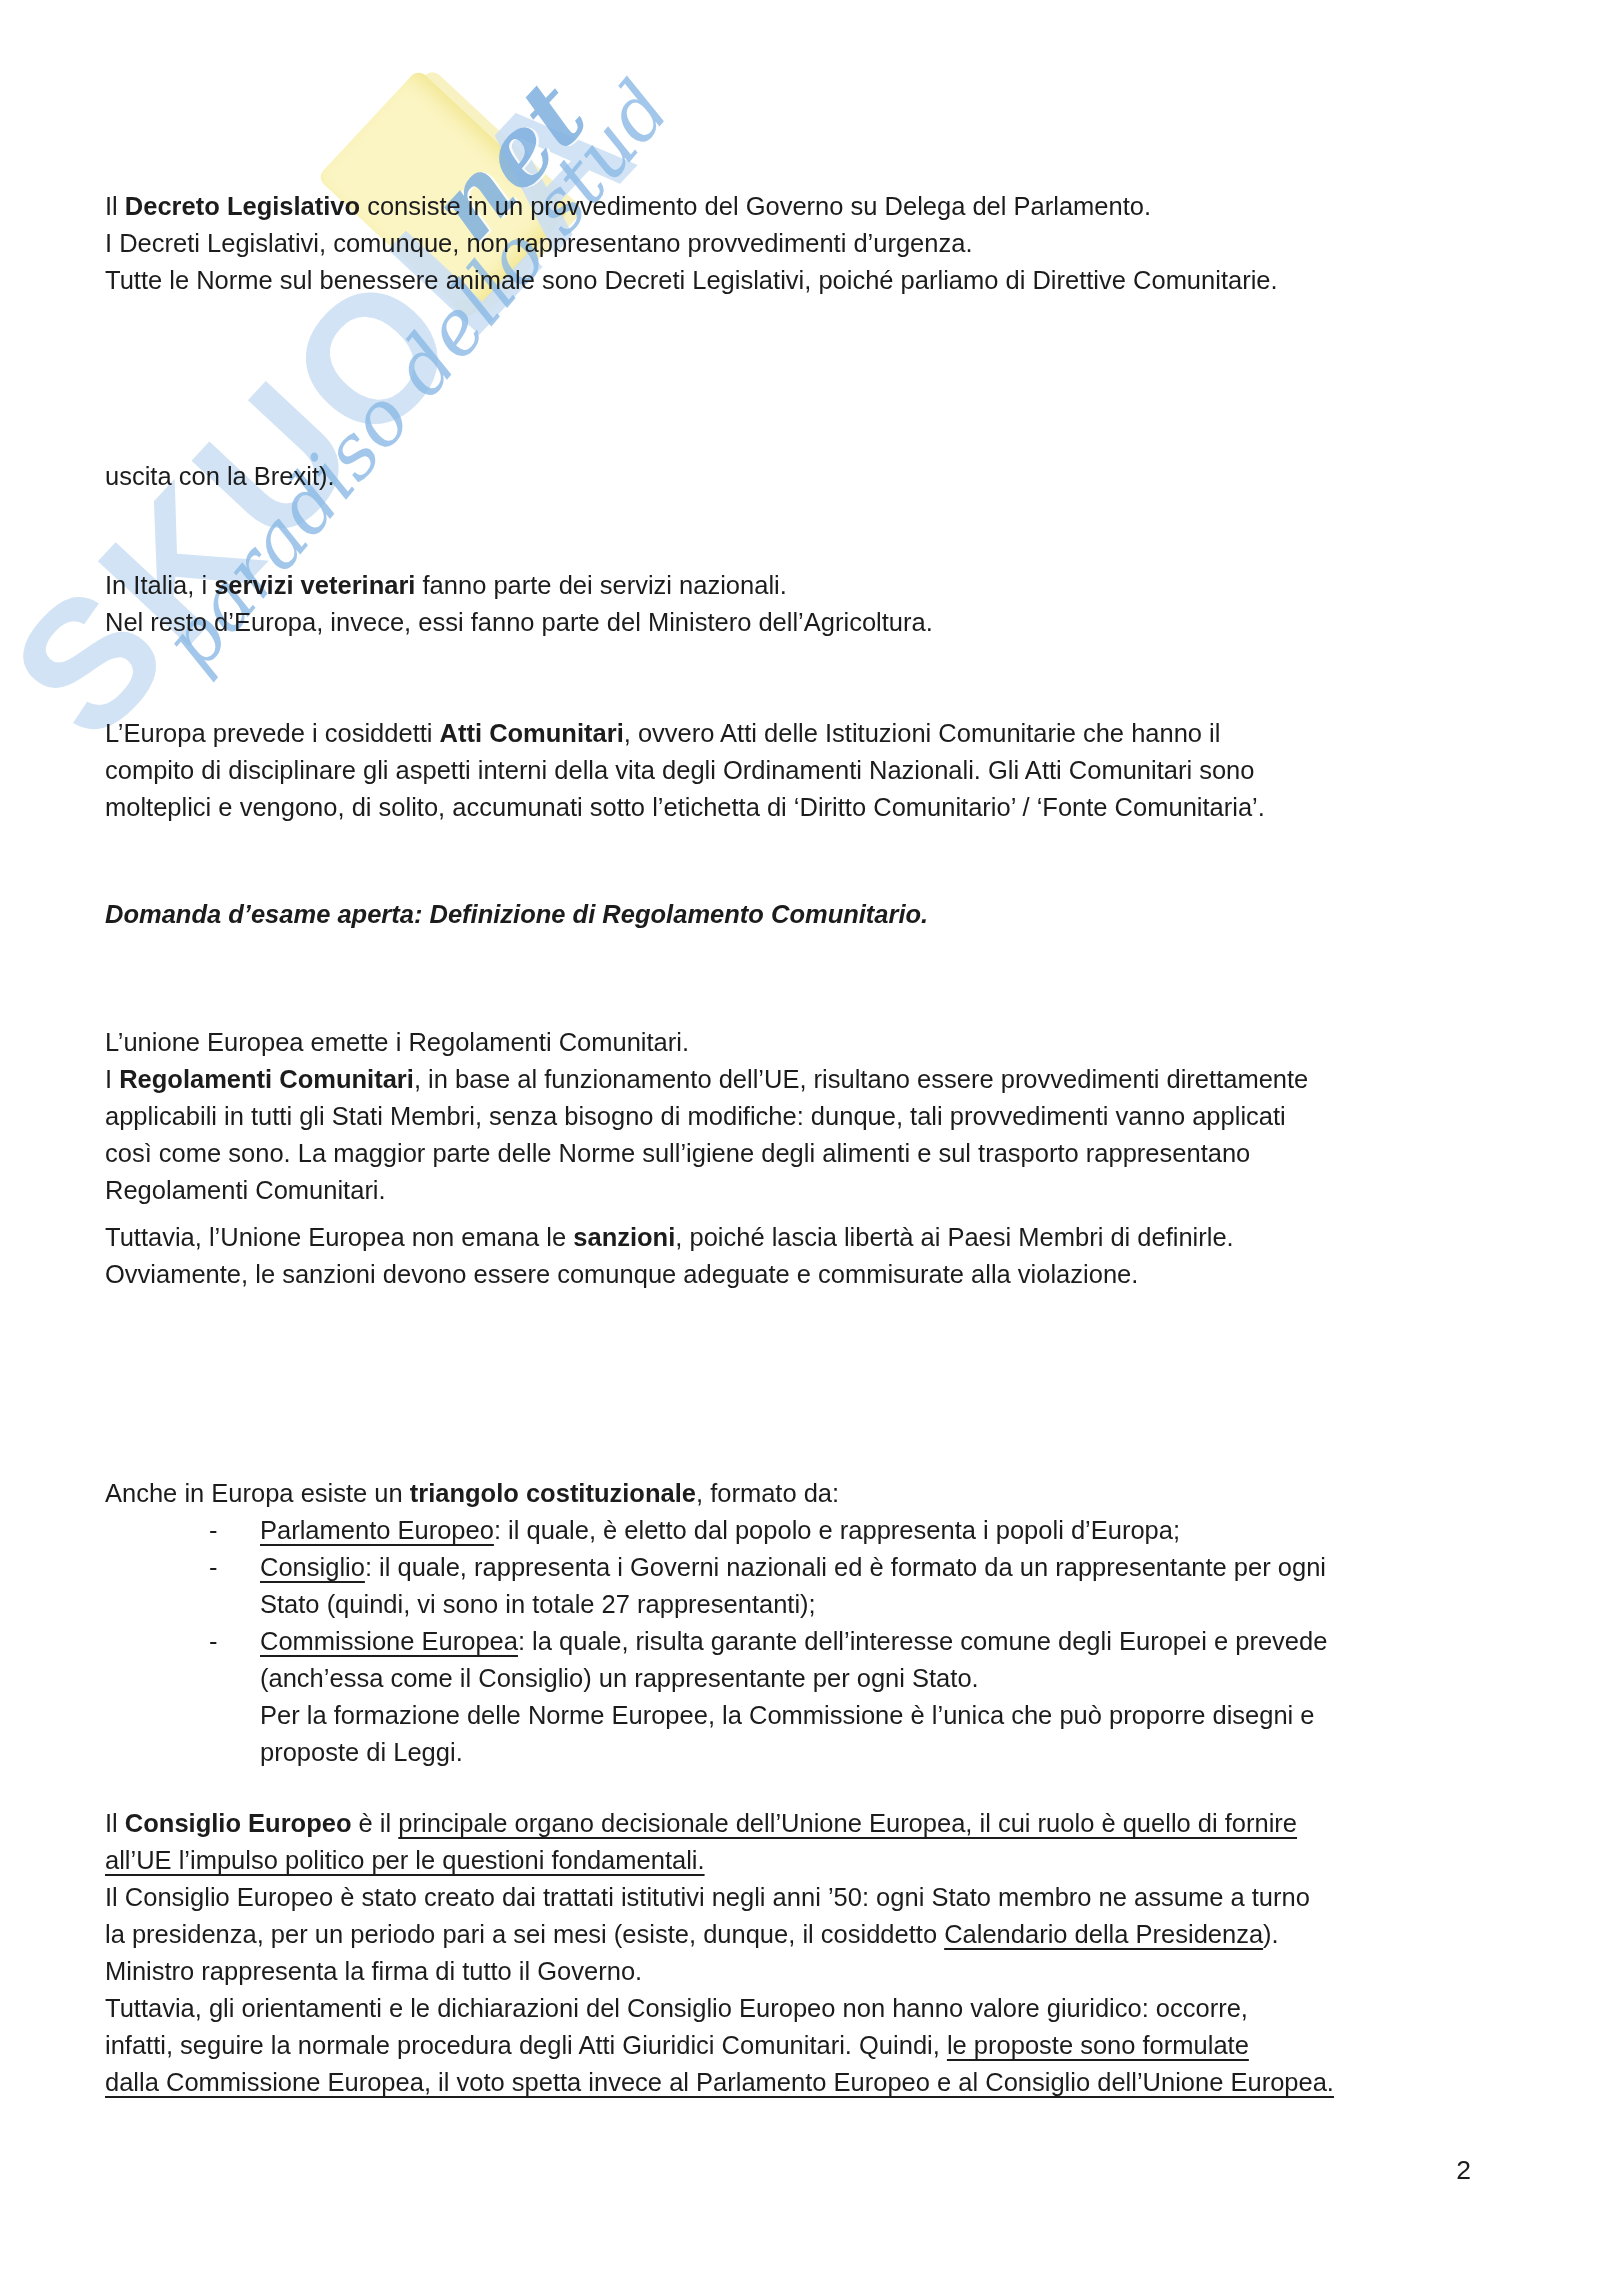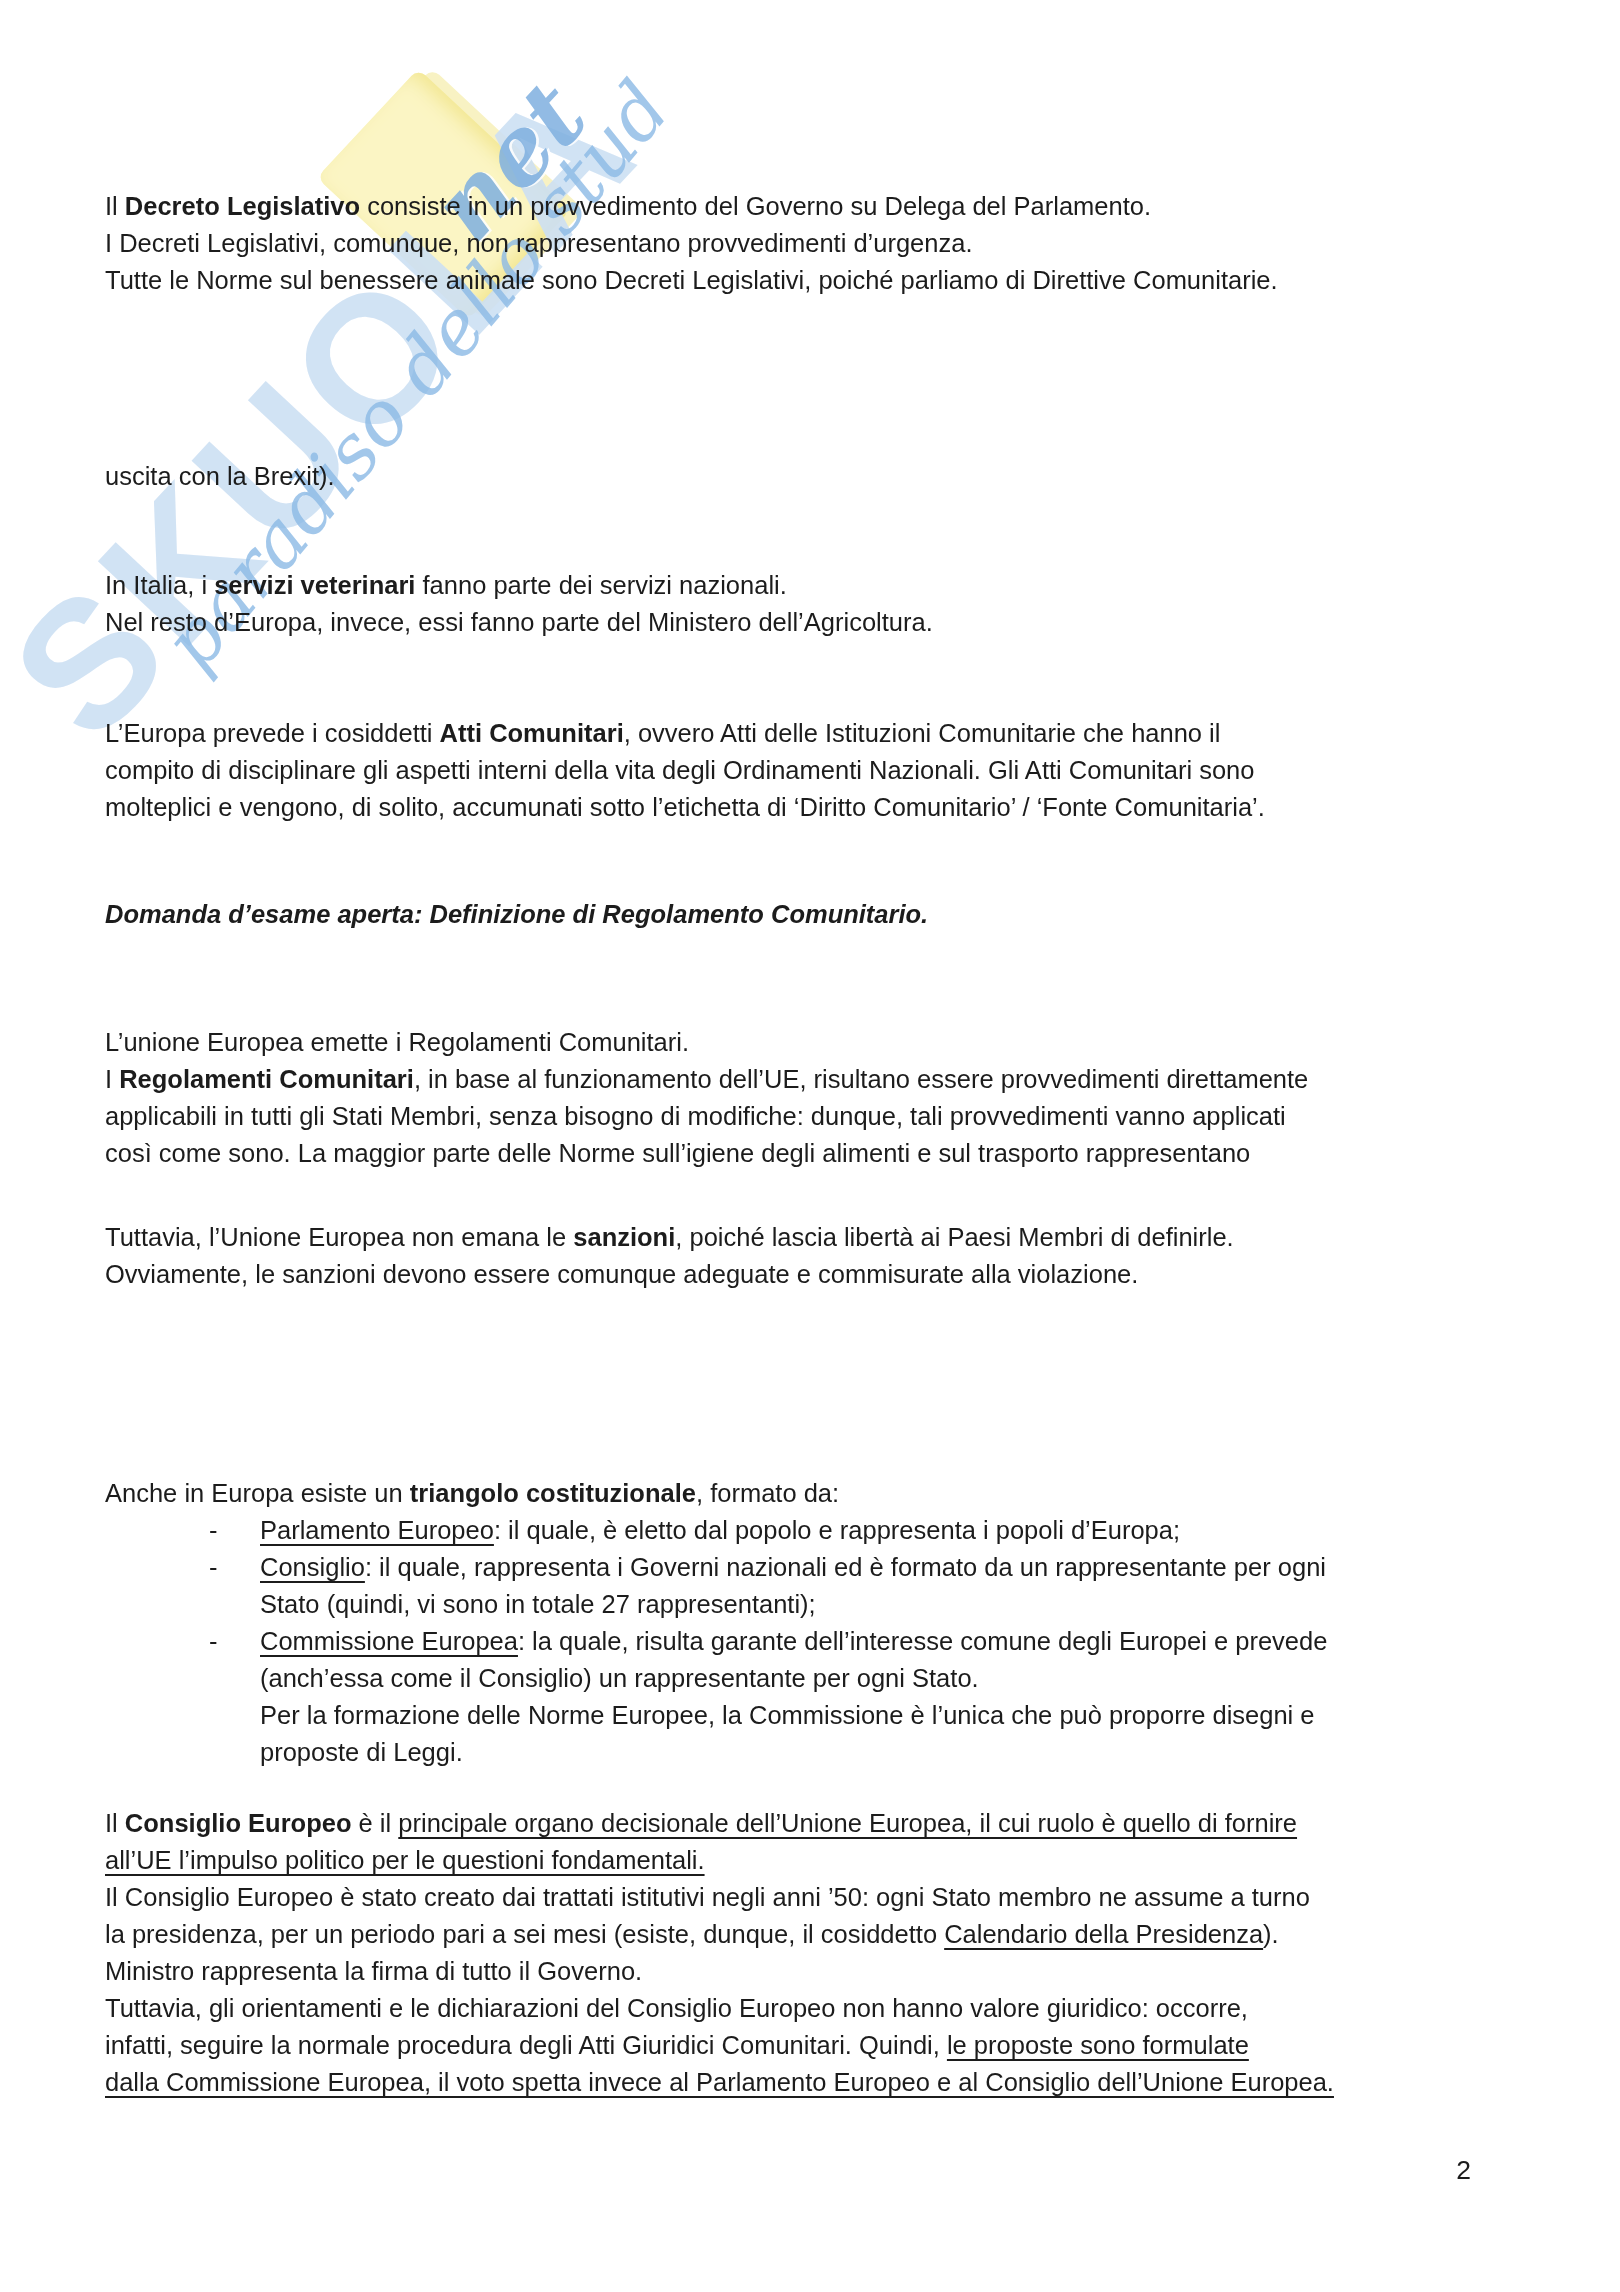--- a/index.html
+++ b/index.html
@@ -85,20 +85,21 @@
       <div class="line"><span>molteplici e vengono, di solito, accumunati sotto l’etichetta di ‘Diritto Comunitario’ / ‘Fonte Comunitaria’.</span></div>
     </div>
   <div class="block" style="top:858px">
       <div class="line"><span class="b i">Domanda d’esame aperta: Definizione di Regolamento Comunitario.</span></div>
     </div>
   <div class="block" style="top:986px">
       <div class="line"><span>L’unione Europea emette i Regolamenti Comunitari.</span></div>
       <div class="line"><span>I </span><span class="b">Regolamenti Comunitari</span><span>, in base al funzionamento dell’UE, risultano essere provvedimenti direttamente</span></div>
       <div class="line"><span>applicabili in tutti gli Stati Membri, senza bisogno di modifiche: dunque, tali provvedimenti vanno applicati</span></div>
       <div class="line"><span>così come sono. La maggior parte delle Norme sull’igiene degli alimenti e sul trasporto rappresentano</span></div>
+      <div class="line"><span>Regolamenti Comunitari.</span></div>
     </div>
   <div class="block" style="top:1181px">
       <div class="line"><span>Tuttavia, l’Unione Europea non emana le </span><span class="b">sanzioni</span><span>, poiché lascia libertà ai Paesi Membri di definirle.</span></div>
       <div class="line"><span>Ovviamente, le sanzioni devono essere comunque adeguate e commisurate alla violazione.</span></div>
     </div>
   <div class="block" style="top:1437px">
       <div class="line"><span>Anche in Europa esiste un </span><span class="b">triangolo costituzionale</span><span>, formato da:</span></div>
       <div class="list-item">
         <span class="dash">-</span>
         <div class="item-body">

